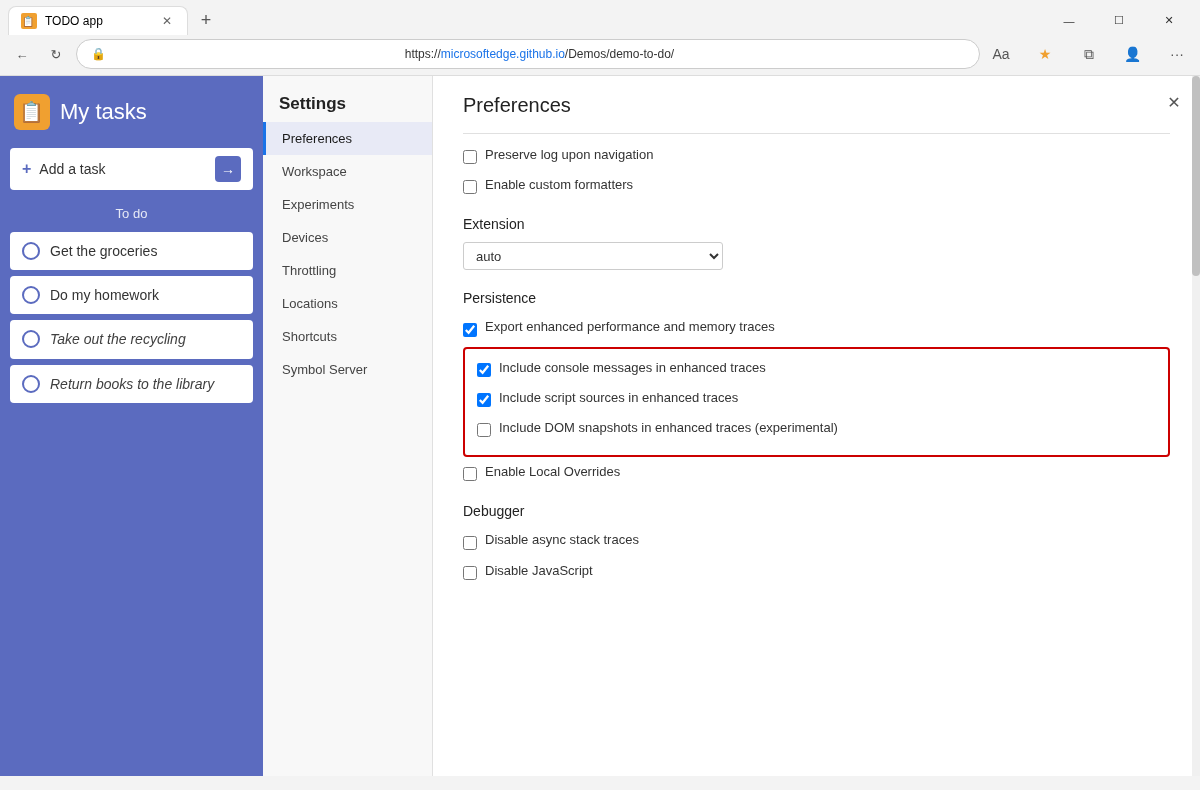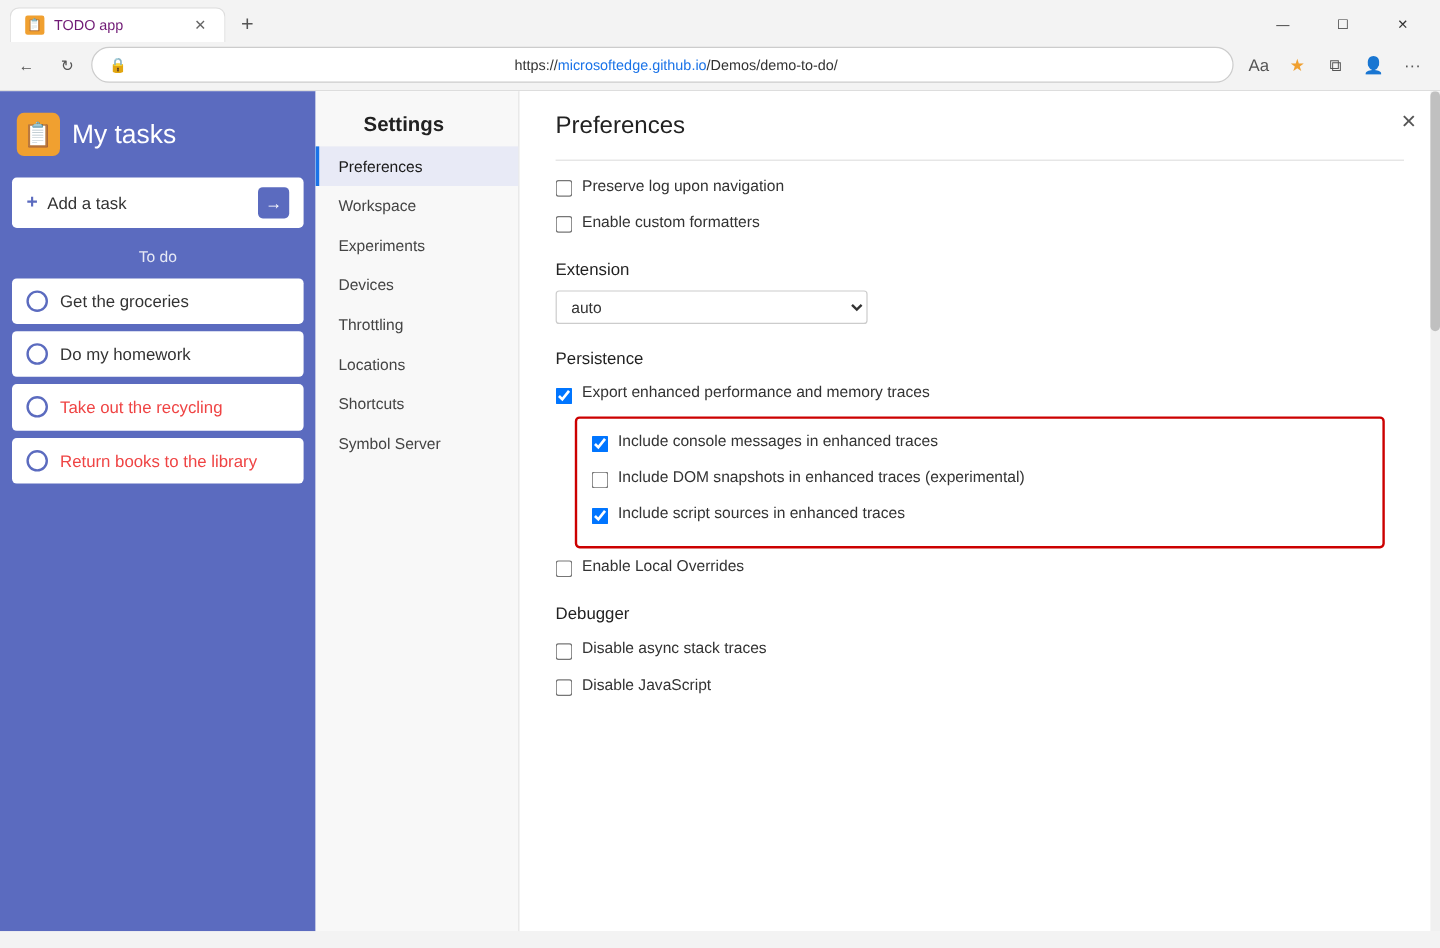--- a/index.html
+++ b/index.html
@@ -28,21 +28,21 @@
       border-bottom: none;
     }
     .tab-favicon {
       width: 16px; height: 16px;
       background: #f0a030;
       border-radius: 2px;
       display: flex; align-items: center; justify-content: center;
       font-size: 10px;
       color: white;
     }
-    .tab-title { flex: 1; font-size: 12px; color: #701a75; }
+    .tab-title { flex: 1; font-size: 12px; color: #000000; }
     .tab-close {
       width: 16px; height: 16px;
       border-radius: 50%;
       display: flex; align-items: center; justify-content: center;
       cursor: pointer;
       font-size: 12px;
       color: #666;
     }
     .tab-new {
       width: 28px; height: 28px;
@@ -90,21 +90,21 @@
       font-size: 12px;
       display: flex;
       align-items: center;
       gap: 8px;
     }
     .address-lock { color: #555; font-size: 12px; }
     .address-text { color: #333; font-size: 12px; flex: 1; text-align: center; }
     .address-text span { color: #1a73e8; }
     .toolbar-icons {
       display: flex;
-      gap: 2px;
+      gap: 14px;
     }
     .toolbar-icon {
       width: 30px; height: 30px;
       border-radius: 50%;
       display: flex; align-items: center; justify-content: center;
       cursor: pointer;
       color: #555;
       font-size: 14px;
     }
     .toolbar-icon.starred { color: #f0a030; }
@@ -183,35 +183,34 @@
       width: 18px; height: 18px;
       border: 2px solid #5b6bbf;
       border-radius: 50%;
       flex-shrink: 0;
     }
     .task-text {
       font-size: 14px;
       color: #333;
       line-height: 1.3;
     }
-    .task-text.blue { color: #ef4444; }
+    .task-text.blue { color: #404040; font-style: italic; }
 
     
     .settings-sidebar {
       width: 170px;
       background: #f8f8f8;
       border-right: 1px solid #e0e0e0;
       flex-shrink: 0;
     }
     .settings-title {
       font-size: 17px;
       font-weight: 600;
       padding: 18px 16px 8px 16px;
       color: #222;
-      margin-left: 24px;
     }
     .settings-nav-item {
       padding: 9px 16px;
       font-size: 13px;
       color: #444;
       cursor: pointer;
       border-left: 3px solid transparent;
     }
     .settings-nav-item.active {
       background: #e8eaf6;
@@ -291,21 +290,21 @@
       padding: 0 8px;
       font-size: 13px;
       color: #333;
       background: white;
       cursor: pointer;
     }
     .red-box {
       border: 2px solid #cc0000;
       border-radius: 4px;
       padding: 8px 12px;
-      margin: 4px 16px;
+      margin: 4px 0;
     }
     .divider-line {
       border: none;
       border-top: 1px solid #e0e0e0;
       margin: 2px 0 10px 0;
     }
     .scrollbar-track {
       position: absolute;
       right: 0; top: 0; bottom: 0;
       width: 8px;
@@ -434,27 +433,27 @@
           <input type="checkbox" checked="" style="">
           <span class="checkbox-label">Export enhanced performance and memory traces</span>
         </div>
 
         <div class="red-box">
           <div class="checkbox-row">
             <input type="checkbox" checked="" style="">
             <span class="checkbox-label">Include console messages in enhanced traces</span>
           </div>
           <div class="checkbox-row">
+            <input type="checkbox" checked="" style="">
+            <span class="checkbox-label">Include script sources in enhanced traces</span>
+          </div>
+          <div class="checkbox-row">
             <input type="checkbox" style="">
             <span class="checkbox-label">Include DOM snapshots in enhanced traces (experimental)</span>
           </div>
-          <div class="checkbox-row">
-            <input type="checkbox" checked="" style="">
-            <span class="checkbox-label">Include script sources in enhanced traces</span>
-          </div>
         </div>
 
         <div class="checkbox-row">
           <input type="checkbox" style="">
           <span class="checkbox-label">Enable Local Overrides</span>
         </div>
       </div>
 
       <div class="section-group">
         <div class="section-header">Debugger</div>

